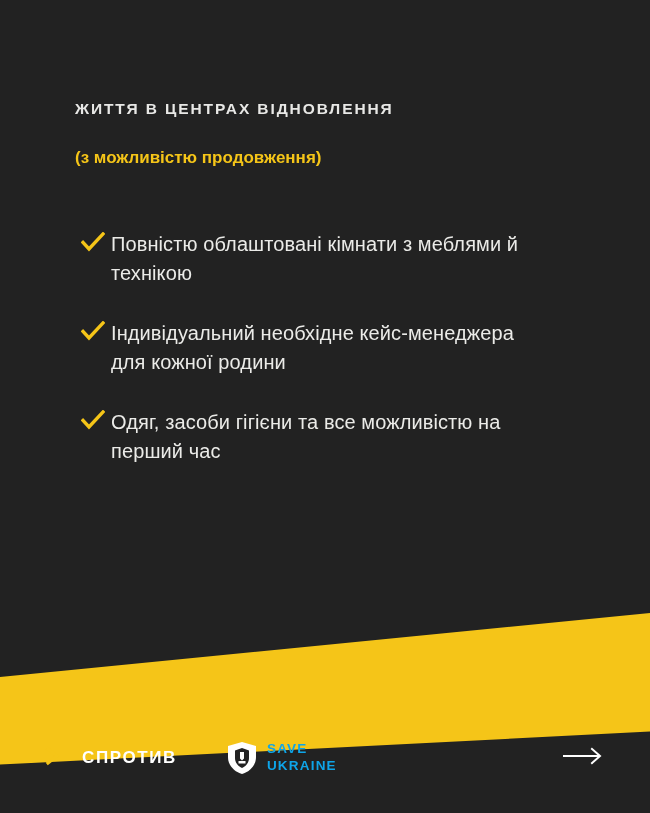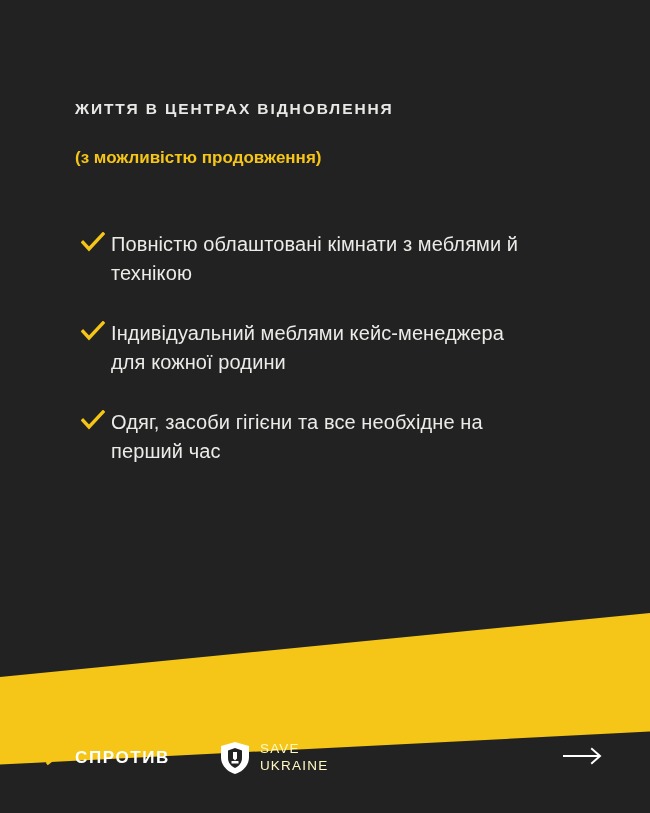--- a/index.html
+++ b/index.html
@@ -98,44 +98,44 @@
     bottom: 0;
     width: 650px;
     height: 110px;
     display: flex;
     align-items: center;
     padding: 0 45px 0 45px;
   }
   .brand-sprotyv {
     display: flex;
     align-items: center;
-    gap: 13px;
+    gap: 20px;
   }
   .sprotyv-chevron { color: #f5c518; display: block; }
   .sprotyv-word {
     color: #ffffff;
     font-size: 17px;
     font-weight: 700;
     letter-spacing: 1.6px;
   }
   .brand-save {
     display: flex;
     align-items: center;
     gap: 10px;
     margin-left: 50px;
   }
   .save-mark {
     width: 30px;
     height: 34px;
     position: relative;
   }
   .save-text {
-    color: #fef9c3;
+    color: #0ea5e9;
     font-size: 13.5px;
-    font-weight: 400;
+    font-weight: 700;
     letter-spacing: 1.2px;
     line-height: 1.25;
   }
   .arrow-btn {
     margin-left: auto;
     color: #ffffff;
     display: flex;
     align-items: center;
   }
 </style>
@@ -164,30 +164,30 @@
         </span>
         <span class="bullet-text">Повністю облаштовані кімнати з меблями й технікою</span>
       </div>
 
       <div class="bullet">
         <span class="check">
           <svg width="24" height="20" viewBox="0 0 24 20" aria-hidden="true">
             <path d="M2 10.5 L8 17 L22 2" fill="none" stroke="currentColor" stroke-width="3.4" stroke-linecap="square"></path>
           </svg>
         </span>
-        <span class="bullet-text">Індивідуальний меблями кейс-менеджера для кожної родини</span>
+        <span class="bullet-text">Індивідуальний необхідне кейс-менеджера для кожної родини</span>
       </div>
 
       <div class="bullet">
         <span class="check">
           <svg width="24" height="20" viewBox="0 0 24 20" aria-hidden="true">
             <path d="M2 10.5 L8 17 L22 2" fill="none" stroke="currentColor" stroke-width="3.4" stroke-linecap="square"></path>
           </svg>
         </span>
-        <span class="bullet-text">Одяг, засоби гігієни та все необхідне на перший час</span>
+        <span class="bullet-text">Одяг, засоби гігієни та все можливістю на перший час</span>
       </div>
 
     </div>
   </div>
 
   <div class="footer">
 
     <div class="brand-sprotyv">
       <span class="sprotyv-chevron">
         <svg width="17" height="20" viewBox="0 0 17 20" aria-hidden="true">

